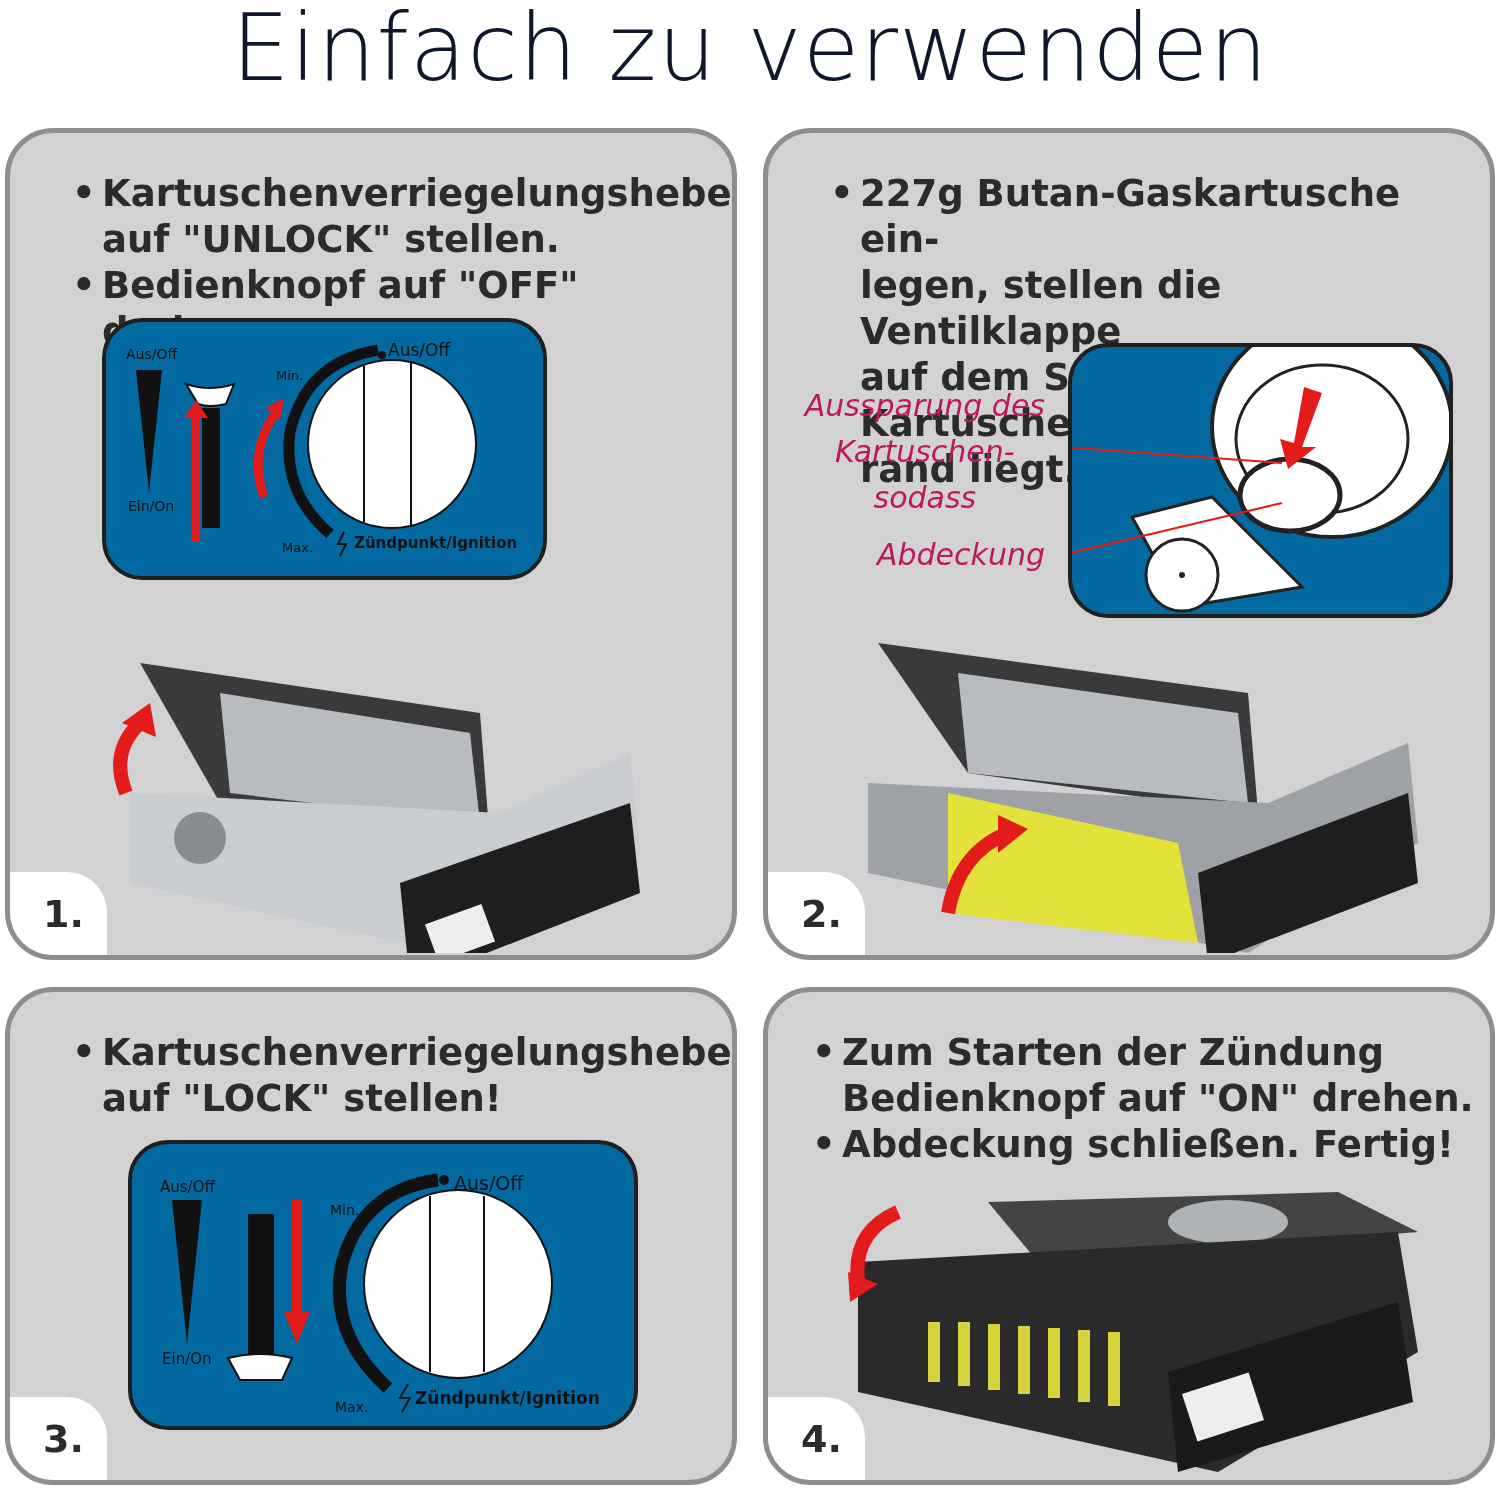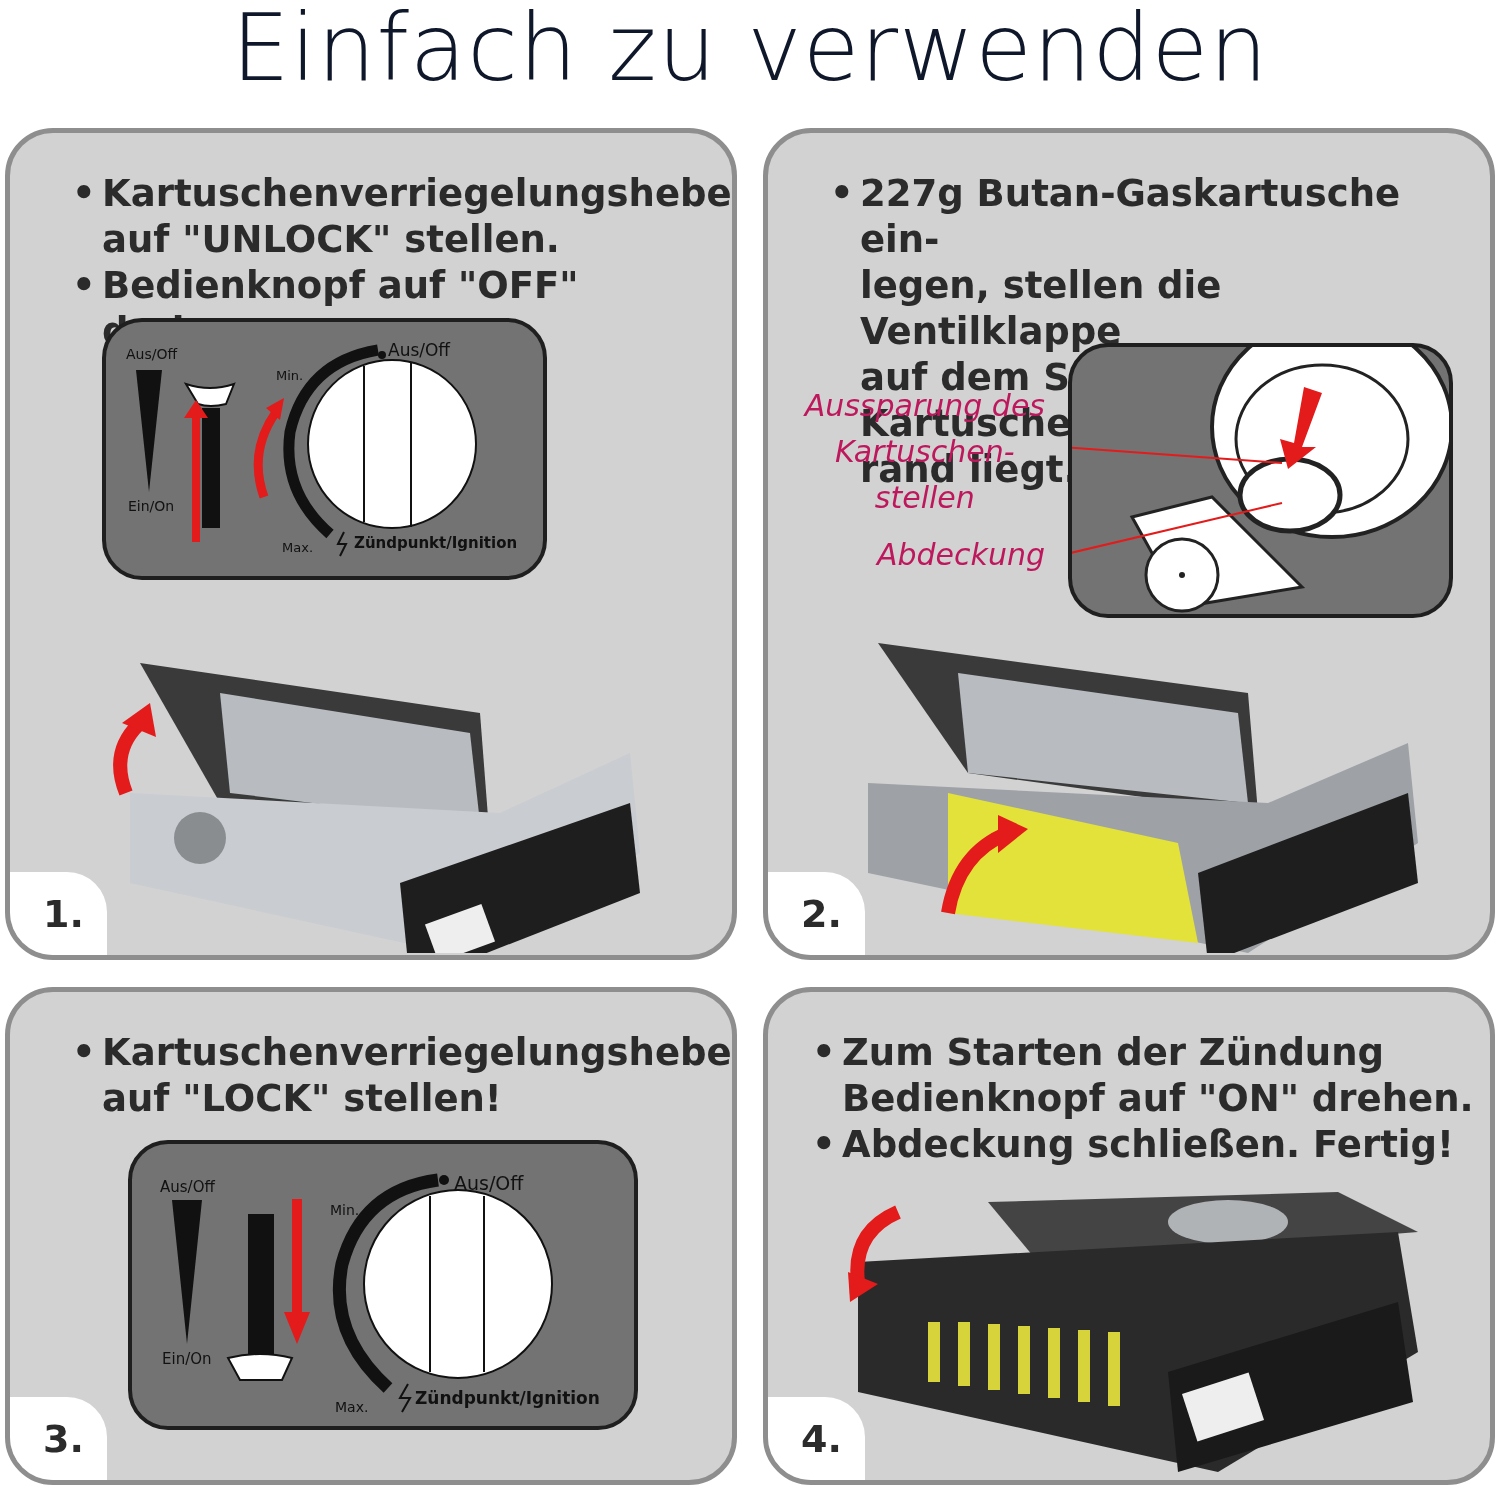--- a/index.html
+++ b/index.html
@@ -7,21 +7,21 @@
   .title{position:absolute;left:0;top:0;width:1500px;text-align:center;font-size:92px;font-weight:300;letter-spacing:1px;color:#0f172a;line-height:98px;font-family:"DejaVu Sans",sans-serif;}
   .panel{position:absolute;background:#d2d2d2;border:5px solid #8e8e8e;border-radius:48px;box-sizing:border-box;overflow:hidden;}
   .p1{left:5px;top:128px;width:732px;height:832px;}
   .p2{left:763px;top:128px;width:732px;height:832px;}
   .p3{left:5px;top:987px;width:732px;height:498px;}
   .p4{left:763px;top:987px;width:732px;height:498px;}
   .bullets{position:absolute;left:58px;top:38px;margin:0;padding:0;list-style:none;font-size:37px;font-weight:bold;line-height:46px;color:#2b2b2b;}
   .bullets li{position:relative;padding-left:34px;}
   .bullets li::before{content:"•";position:absolute;left:4px;top:0;}
   .num{position:absolute;left:-5px;bottom:-5px;width:102px;height:88px;background:#ffffff;border-top-right-radius:40px;box-sizing:border-box;font-size:38px;font-weight:bold;padding:20px 0 0 38px;color:#2b2b2b;}
-  .diagram{position:absolute;background:#737373;border:4px solid #1f1f1f;border-radius:40px;box-sizing:border-box;}
+  .diagram{position:absolute;background:#0369a1;border:4px solid #1f1f1f;border-radius:40px;box-sizing:border-box;}
   .photo{position:absolute;}
   .label{position:absolute;font-style:italic;font-size:30px;color:#be185d;text-align:center;white-space:nowrap;}
   .sm{position:absolute;font-size:14px;color:#111;white-space:nowrap;}
   .md{position:absolute;font-size:18px;font-weight:bold;color:#111;white-space:nowrap;}
 </style>
 </head>
 <body>
 
 <div class="title">Einfach zu verwenden</div>
 
@@ -67,21 +67,21 @@
   <div class="num">1.</div>
 </div>
 
 <div class="panel p2">
   <ul class="bullets">
     <li><span>227g Butan-Gaskartusche ein-</span><br><span>legen, stellen die Ventilklappe</span><br><span>auf dem Schlitz im Kartuschen-</span><br><span>rand liegt.</span></li>
   </ul>
   <div class="label" style="right:445px;top:250px;line-height:46px;">
     <span>Aussparung des</span><br>
     <span>Kartuschen-</span><br>
-    <span>stellen</span>
+    <span>sodass</span>
   </div>
   <div class="label" style="right:445px;top:404px;">Abdeckung</div>
   <div class="diagram" style="left:300px;top:210px;width:385px;height:275px;">
     <svg width="377" height="267" style="position:absolute;left:0;top:0;">
       <ellipse cx="260" cy="80" rx="120" ry="110" fill="#fff" stroke="#222" stroke-width="4"></ellipse>
       <ellipse cx="250" cy="92" rx="86" ry="74" fill="#fff" stroke="#222" stroke-width="3"></ellipse>
       <ellipse cx="218" cy="148" rx="50" ry="36" fill="#fff" stroke="#222" stroke-width="5"></ellipse>
       <polygon points="60,170 140,150 230,240 110,260" fill="#fff" stroke="#222" stroke-width="3"></polygon>
       <circle cx="110" cy="228" r="36" fill="#fff" stroke="#222" stroke-width="3"></circle>
       <circle cx="110" cy="228" r="3" fill="#222"></circle>

